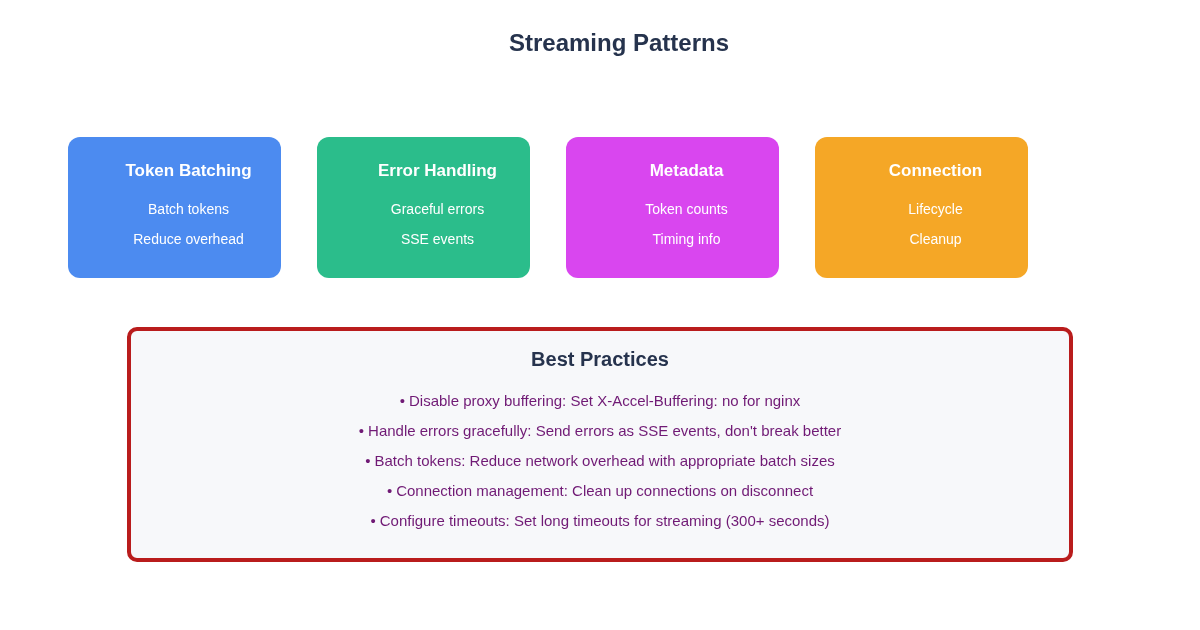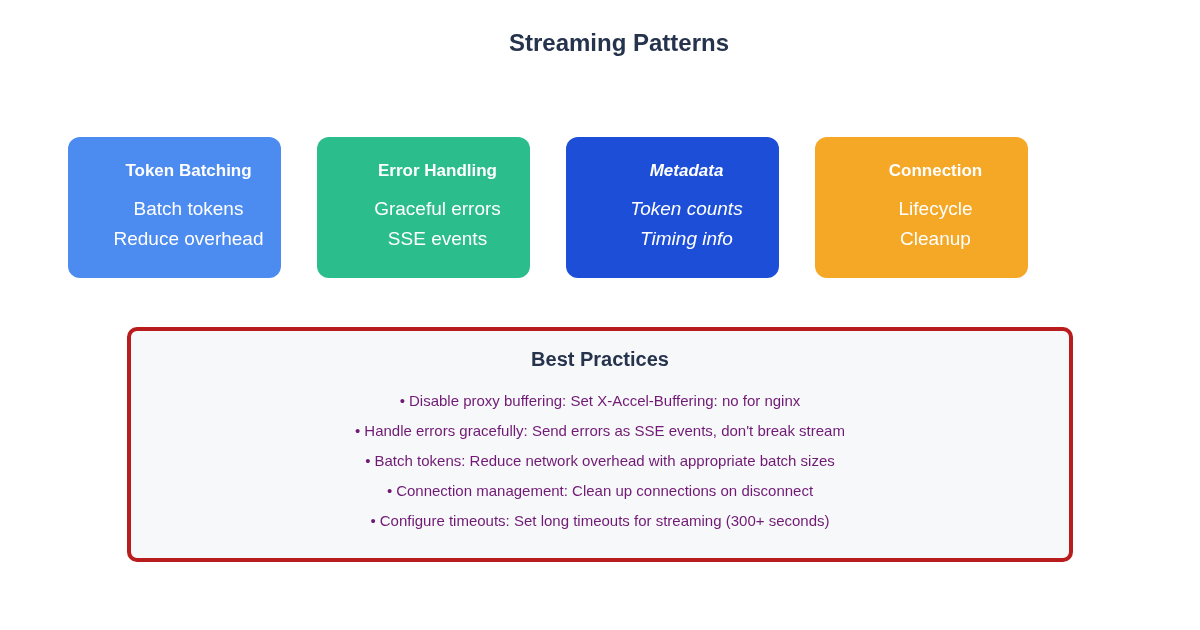--- a/index.html
+++ b/index.html
@@ -45,21 +45,21 @@
   .card-2 { left: 566px; background: #9b6ef2; }
   .card-3 { left: 815px; background: #f5a726; }
   .card-title {
     margin: 0 0 21px 0;
     font-size: 17px;
     line-height: 21px;
     font-weight: bold;
   }
   .card-line {
     margin: 0 0 16px 0;
-    font-size: 19px;
+    font-size: 14px;
     line-height: 14px;
     font-weight: normal;
   }
   .panel {
     position: absolute;
     left: 127px;
     top: 327px;
     width: 946px;
     height: 235px;
     box-sizing: border-box;
@@ -102,40 +102,40 @@
     <p class="card-line">Batch tokens</p>
     <p class="card-line">Reduce overhead</p>
   </div>
 
   <div class="card card-1" style="background-color: rgb(43, 189, 139);">
     <h2 class="card-title">Error Handling</h2>
     <p class="card-line">Graceful errors</p>
     <p class="card-line">SSE events</p>
   </div>
 
-  <div class="card card-2" style="background-color: #1d4ed8; font-style: italic;">
+  <div class="card card-2" style="background-color: #d946ef;">
     <h2 class="card-title">Metadata</h2>
     <p class="card-line">Token counts</p>
     <p class="card-line">Timing info</p>
   </div>
 
   <div class="card card-3" style="background-color: rgb(245, 167, 38);">
     <h2 class="card-title">Connection</h2>
     <p class="card-line">Lifecycle</p>
     <p class="card-line">Cleanup</p>
   </div>
 
   <div class="panel" style="background-color: rgb(247, 248, 250);">
     <h2 class="panel-title" style="color: rgb(38, 51, 77);">Best Practices</h2>
     <ul class="panel-list">
       <li class="panel-item">
         <span class="bullet">•</span><span>Disable proxy buffering: Set X-Accel-Buffering: no for nginx</span>
       </li>
       <li class="panel-item">
-        <span class="bullet">•</span><span>Handle errors gracefully: Send errors as SSE events, don't break stream</span>
+        <span class="bullet">•</span><span>Handle errors gracefully: Send errors as SSE events, don't break better</span>
       </li>
       <li class="panel-item">
         <span class="bullet">•</span><span>Batch tokens: Reduce network overhead with appropriate batch sizes</span>
       </li>
       <li class="panel-item">
         <span class="bullet">•</span><span>Connection management: Clean up connections on disconnect</span>
       </li>
       <li class="panel-item">
         <span class="bullet">•</span><span>Configure timeouts: Set long timeouts for streaming (300+ seconds)</span>
       </li>

